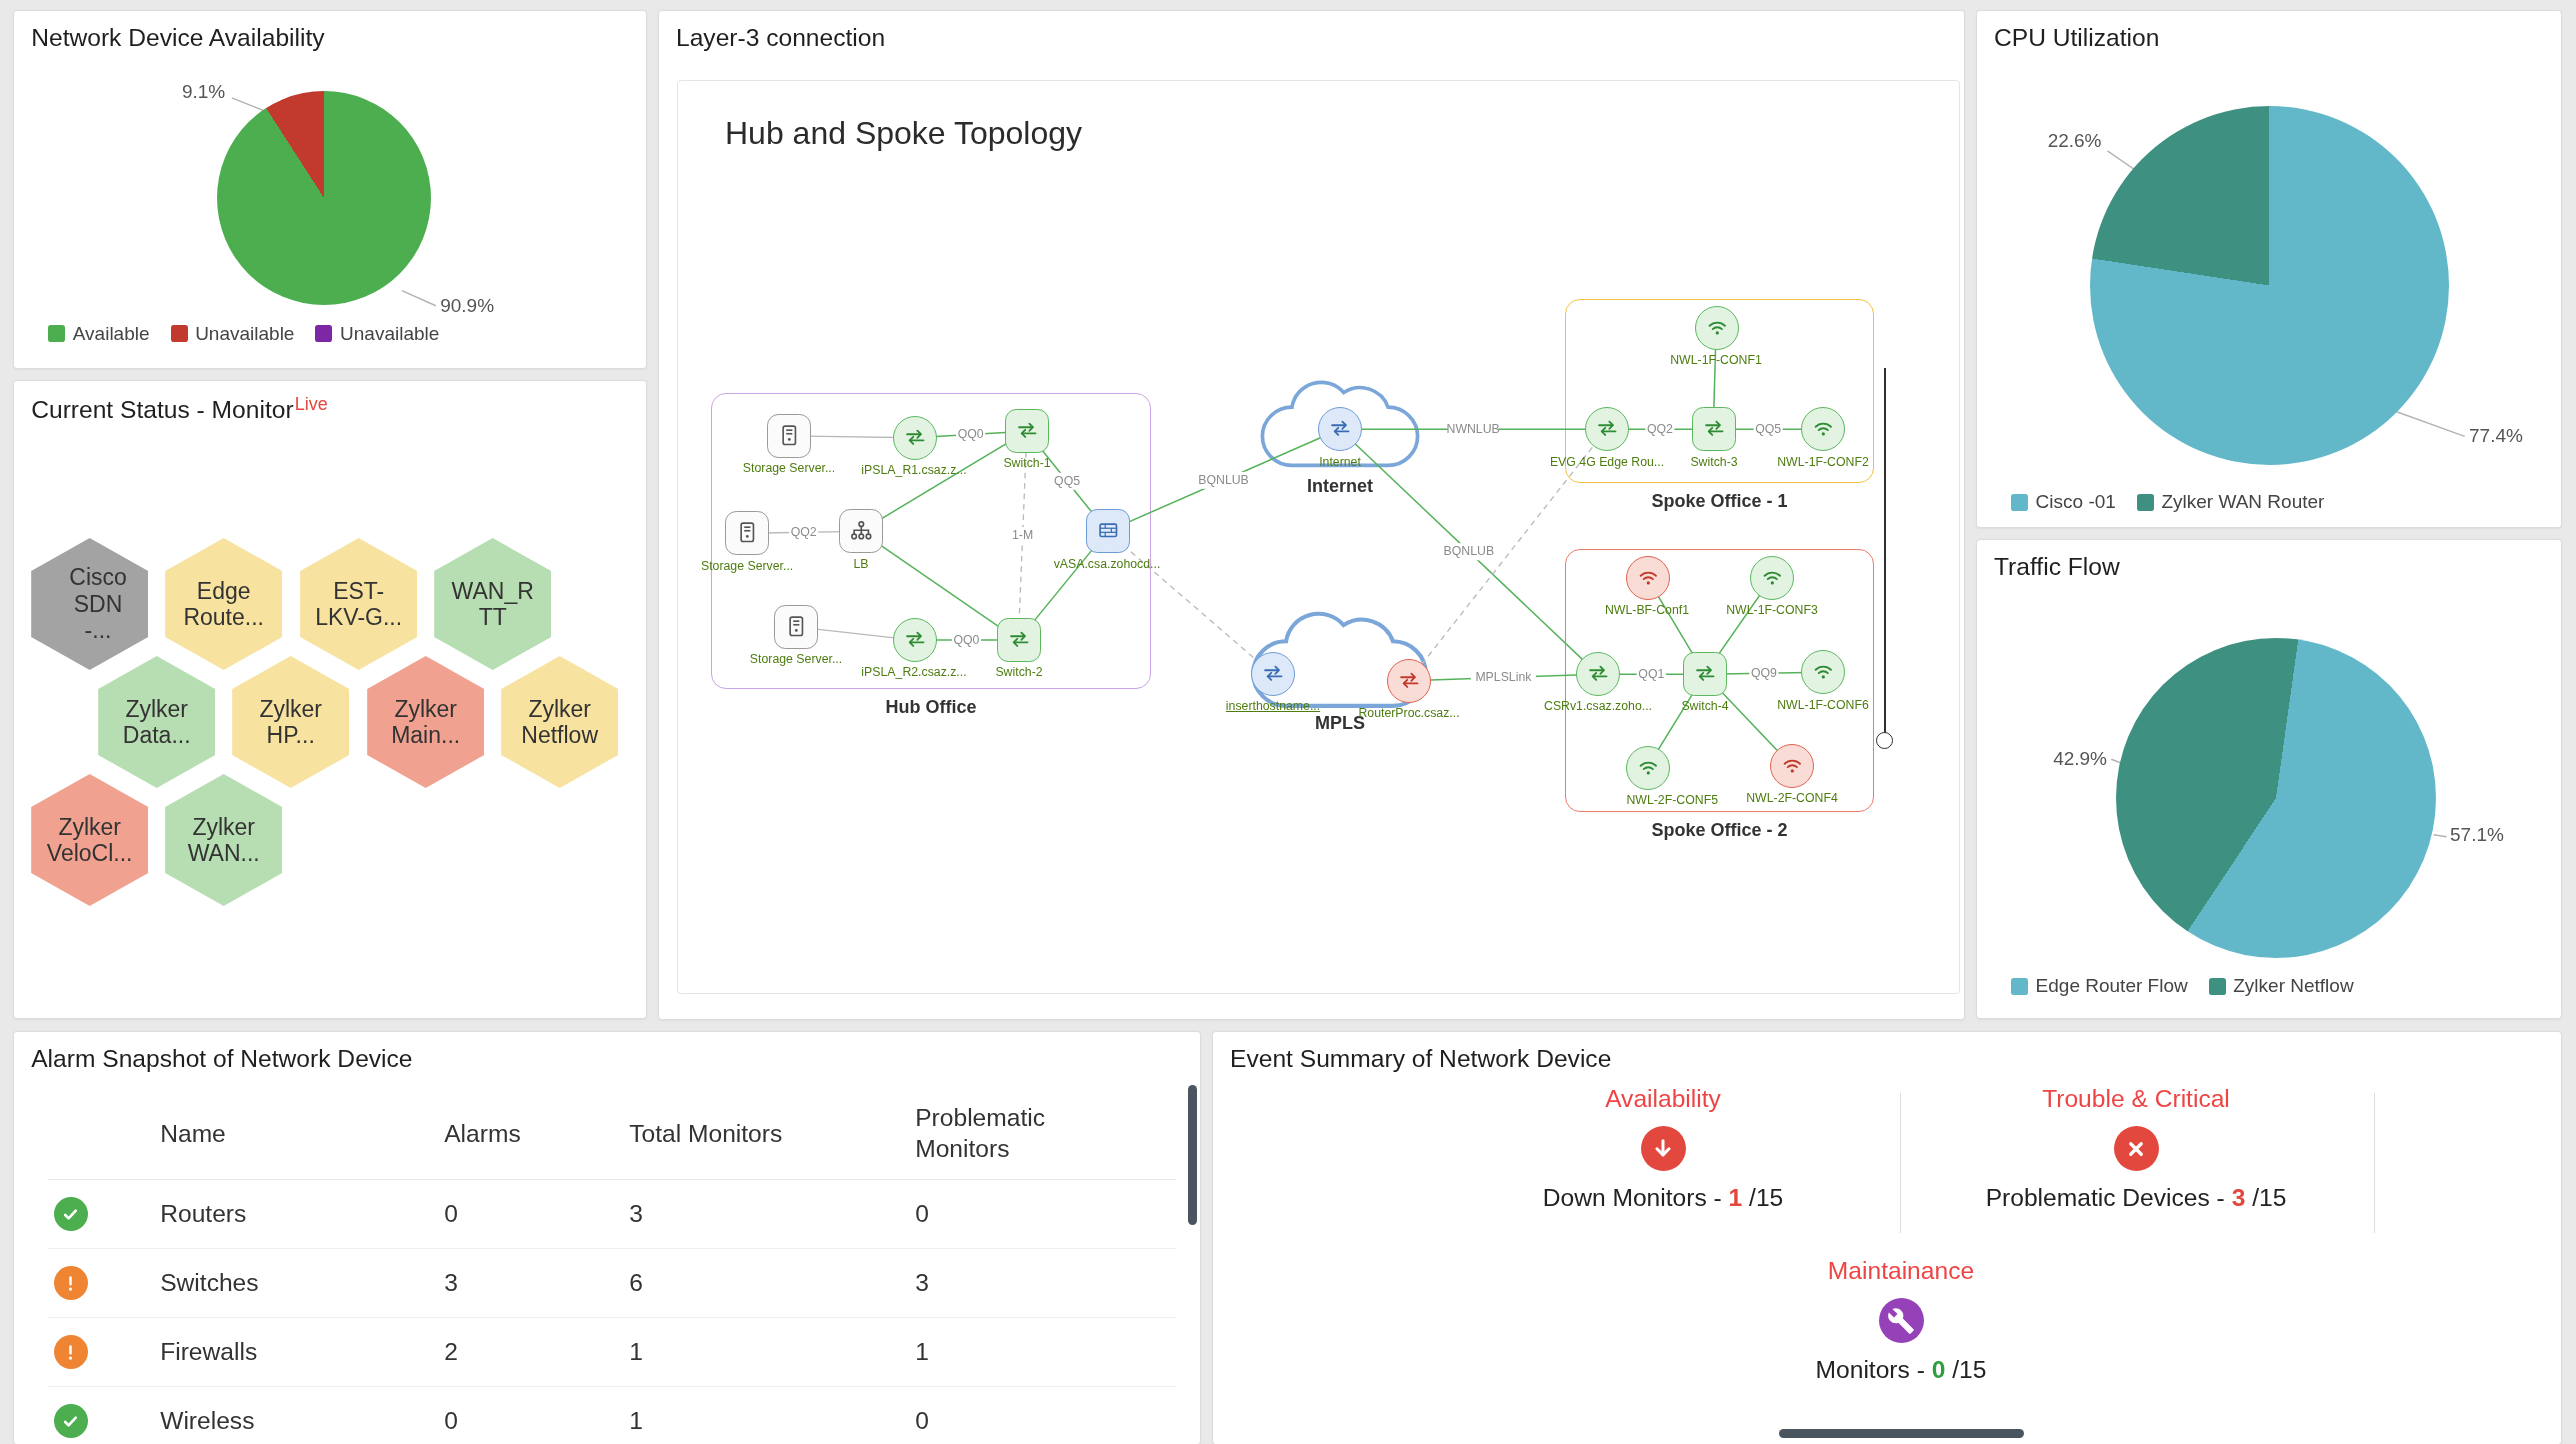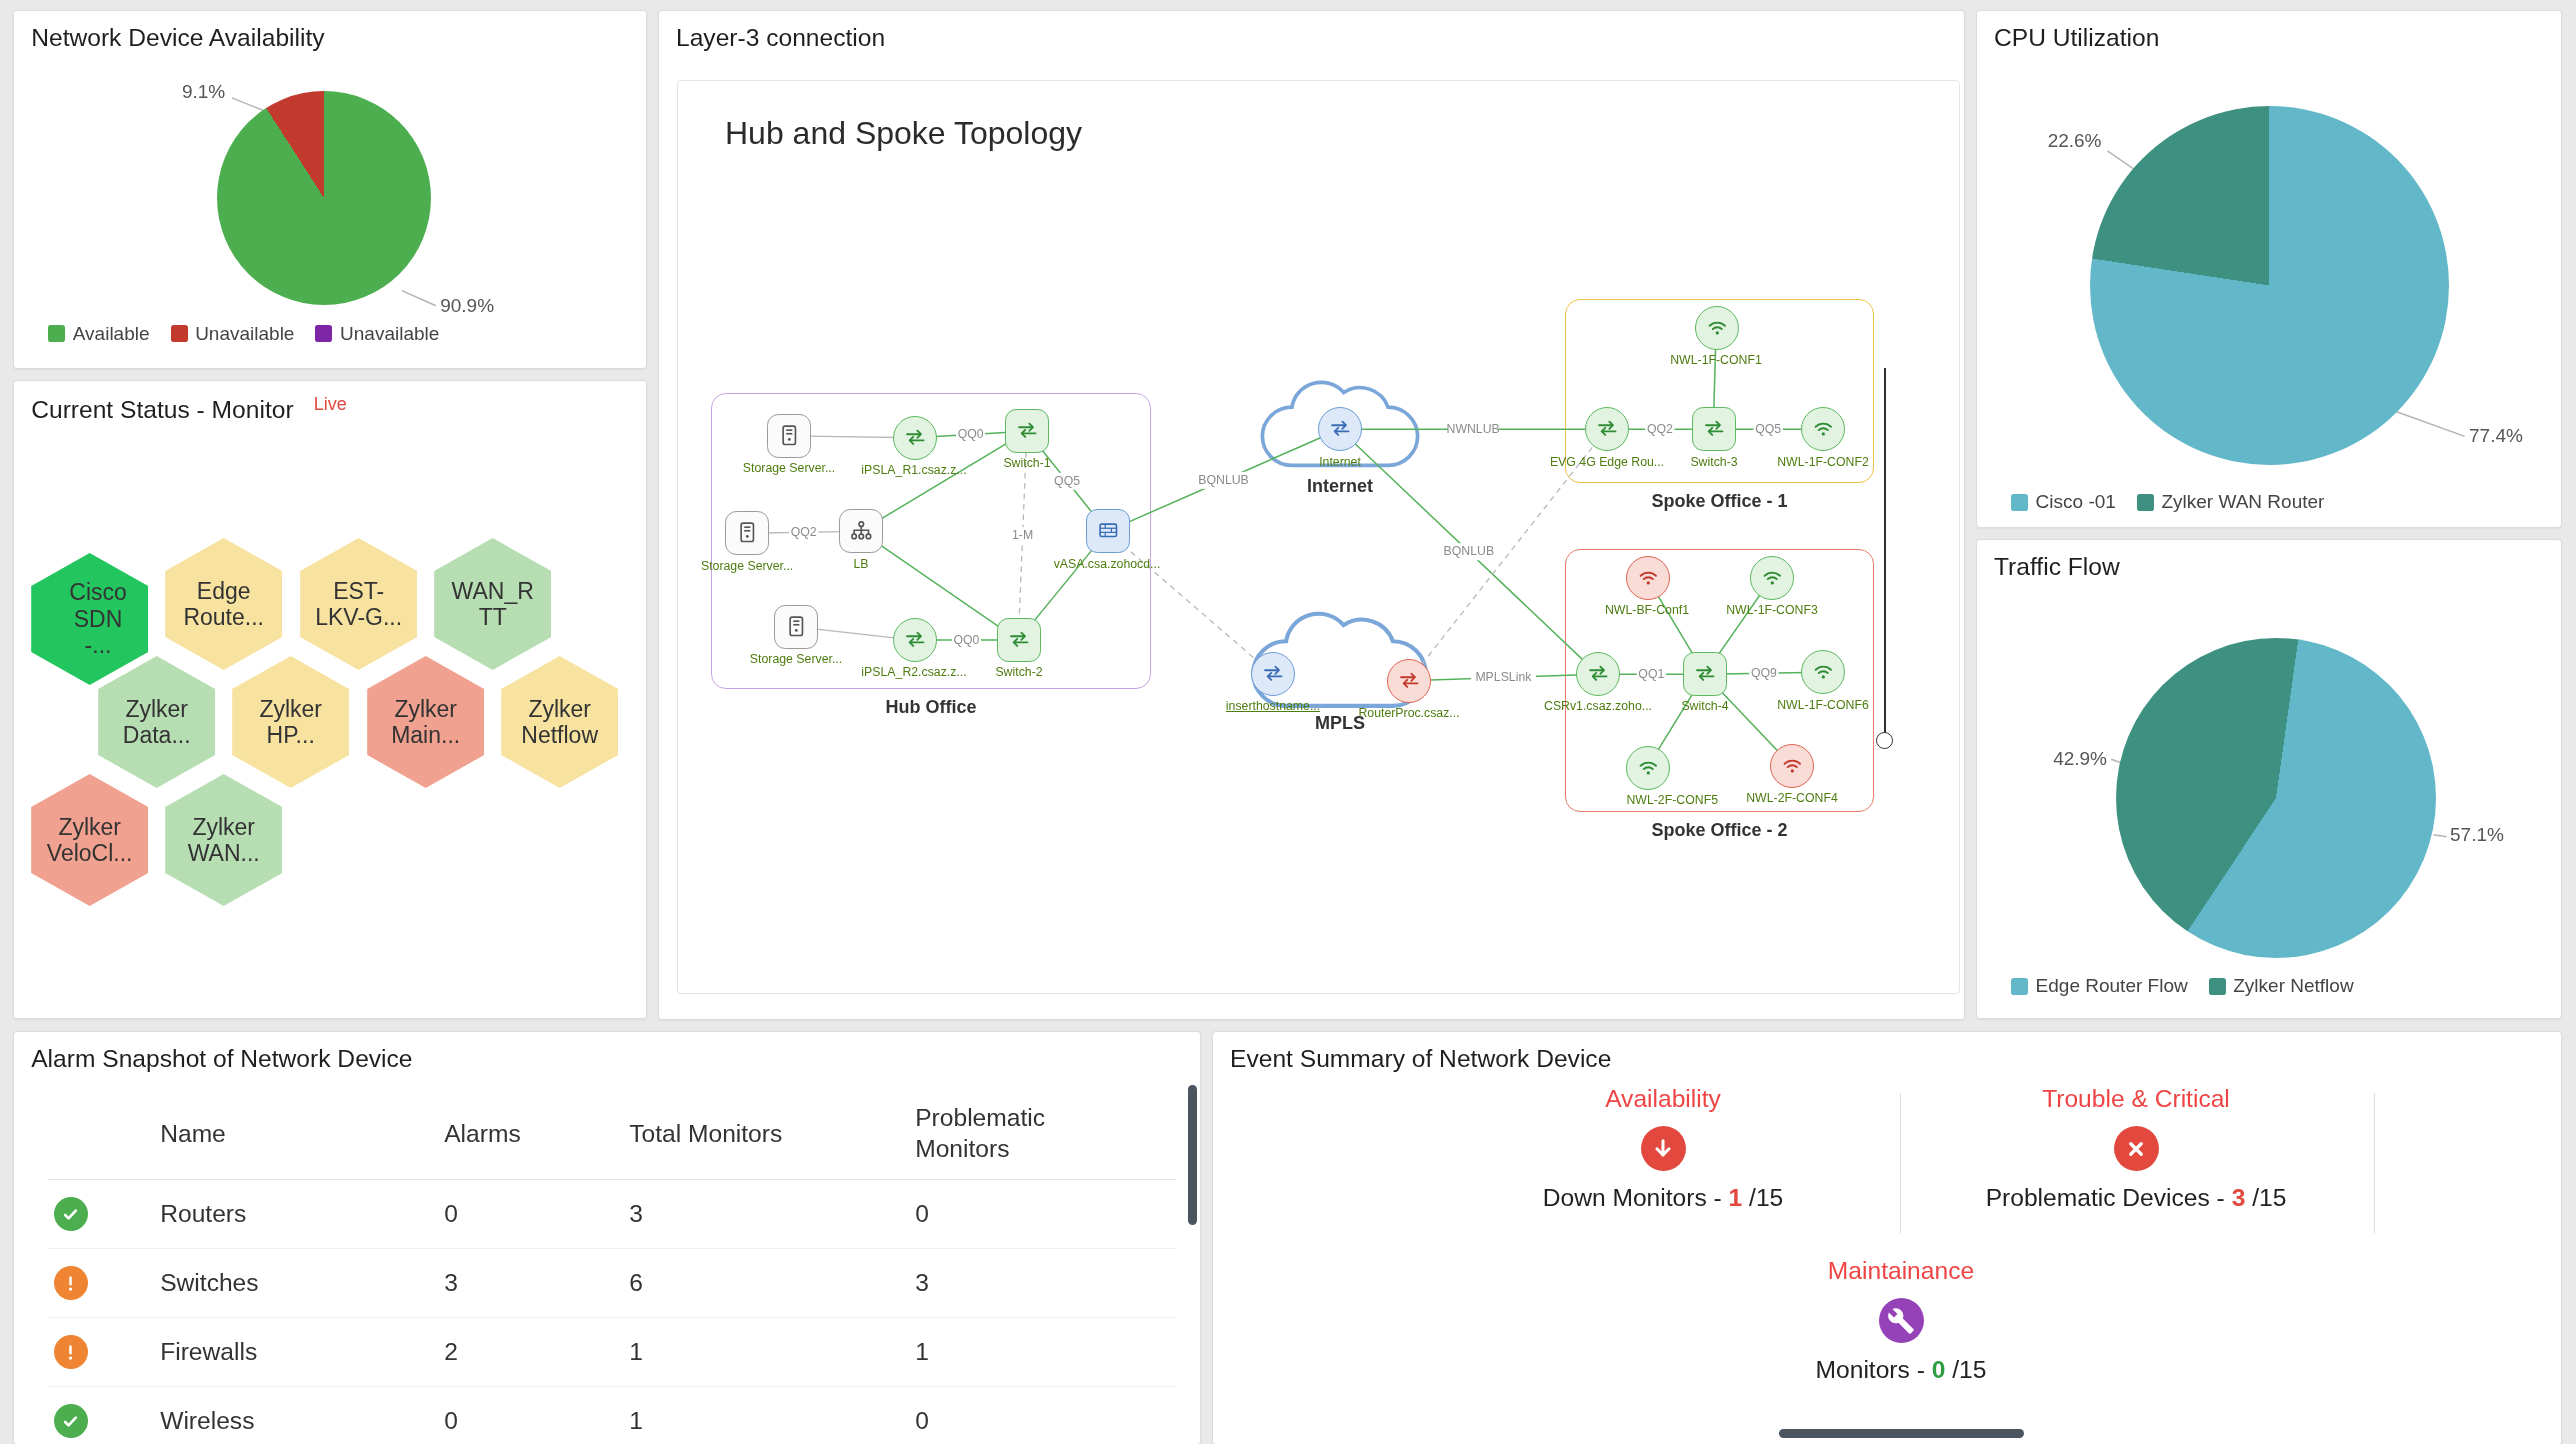--- a/index.html
+++ b/index.html
@@ -8,21 +8,21 @@
   .dashboard{position:relative;width:100%;height:100%}
   .panel{position:absolute;background:#fff;border:0.9px solid #dcdcdc;border-radius:3.8px;box-shadow:0 0.9px 1.9px rgba(0,0,0,.05)}
   #p-avail{left:13.2px;top:9.5px;width:634px;height:359px}
   #p-status{left:13.2px;top:380px;width:634px;height:639px}
   #p-layer3{left:658px;top:9.5px;width:1307px;height:1010px}
   #p-cpu{left:1976px;top:9.5px;width:586px;height:518px}
   #p-traffic{left:1976px;top:539px;width:586px;height:480px}
   #p-alarm{left:13.2px;top:1031px;width:1188px;height:414px}
   #p-event{left:1212px;top:1031px;width:1350px;height:414px}
   .ptitle{position:absolute;left:17px;top:13.2px;font-size:24.6px;font-weight:500;color:#1f1f1f;z-index:5}
-  #live{color:#e2483d;font-size:18px;font-weight:500;vertical-align:7.6px;margin-left:20px}
+  #live{color:#e2483d;font-size:18px;font-weight:500;vertical-align:7.6px;margin-left:1px}
   
   .pie{position:absolute;border-radius:50%;cursor:pointer}
   #pie-avail{left:203px;top:80px;width:214px;height:214px}
   #pie-cpu{left:113px;top:95px;width:359px;height:359px}
   #pie-traffic{left:139px;top:98px;width:320px;height:320px}
   .leaders{position:absolute;left:0;top:0;pointer-events:none}
   .leaders line{stroke:#b3b3b3;stroke-width:1.5}
   .callout{position:absolute;font-size:19px;color:#555}
   #co-avail-small{left:113px;top:70px;width:98px;text-align:right}
   #co-avail-big{left:426px;top:284px}
@@ -117,21 +117,21 @@
         <span class="legend-item">
           <span class="swatch" style="background: rgb(125, 38, 166);"></span>
           <span>Unavailable</span>
         </span>
       </div>
   </section>
 
   <section class="panel" id="p-status">
     <h2 class="ptitle"><span>Current Status - Monitor</span><span id="live">Live</span></h2>
     <div id="hex-container">
-        <div class="hex" style="left: 17px; top: 172px; background: #22c55e; padding-left: 28px;">
+        <div class="hex" style="left: 17px; top: 157px; background: #a3a3a3; padding-left: 28px;">
           <span>Cisco SDN -...</span>
         </div>
         <div class="hex" style="left: 151px; top: 157px; background: rgb(247, 226, 160);">
           <span>Edge Route...</span>
         </div>
         <div class="hex" style="left: 286px; top: 157px; background: rgb(247, 226, 160);">
           <span>EST-LKV-G...</span>
         </div>
         <div class="hex" style="left: 420px; top: 157px; background: rgb(183, 222, 178);">
           <span>WAN_RTT</span>

